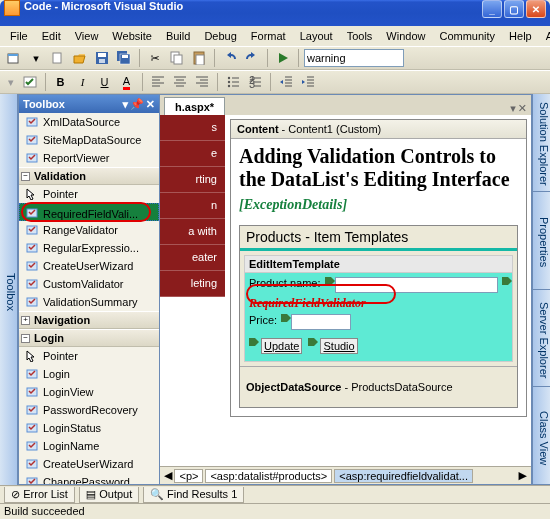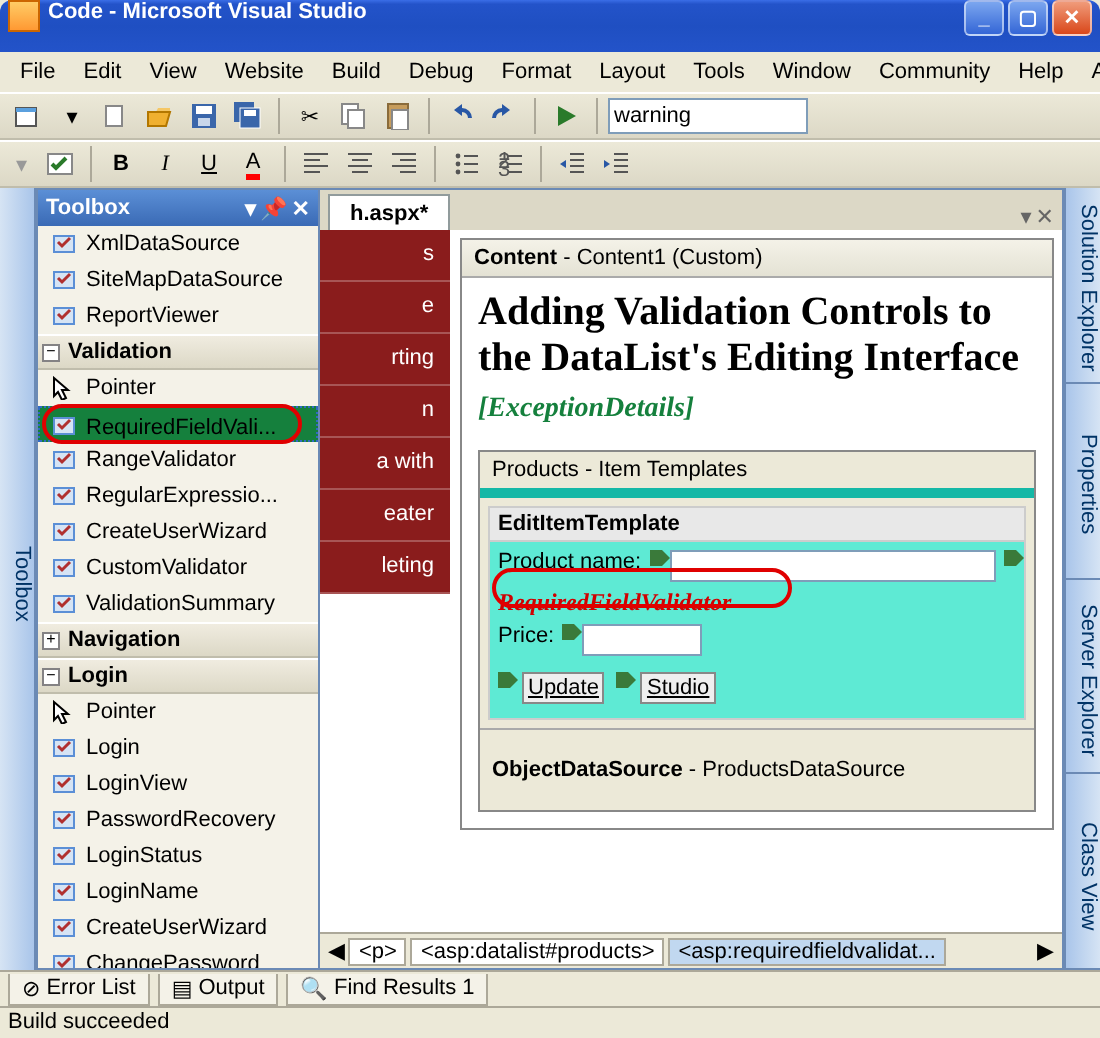--- a/index.html
+++ b/index.html
@@ -33,21 +33,21 @@
   .doctab { height: 18px; padding: 2px 10px; background: #fff; border: 1px solid #919b9c; border-bottom: none; font-weight: bold; display: flex; align-items: center; }
   .doctab-row .tab-btns { margin-left: auto; display: flex; gap: 2px; color: #666; font-size: 10px; }
   .design-scroll { flex: 1; background: #fff; position: relative; overflow: hidden; }
   .maroon-block { position: absolute; left: -40px; top: 0; width: 105px; background: #8a1c1c; color: #fff; font-size: 11px; }
   .maroon-row { height: 26px; padding: 6px 8px; border-bottom: 1px solid #a85555; text-align: right; }
   .content-panel { position: absolute; left: 70px; top: 4px; right: 4px; border: 1px solid #888; background: #fff; }
   .content-header { background: linear-gradient(#f4f2e8,#e4e2d4); padding: 3px 6px; border-bottom: 1px solid #aaa; }
   .big-heading { font-family: Georgia, serif; font-size: 20px; font-weight: bold; padding: 6px 8px 4px 8px; line-height: 1.15; }
   .exception { font-family: Georgia, serif; font-size: 14px; font-weight: bold; font-style: italic; color: #15803d; padding: 2px 8px 8px 8px; }
   .template-box { margin: 4px 8px 8px 8px; border: 1px solid #888; background: #ece9d8; }
-  .template-title { padding: 3px 6px; border-bottom: 5px solid #14b8a6; font-size: 11px; }
+  .template-title { padding: 3px 6px; border-bottom: 3px solid #14b8a6; font-size: 14px; }
   .template-body { background: #5eead4; margin: 4px; border: 1px solid #ccc; padding: 4px; }
   .template-body .subhead { background: #e8e8e8; padding: 2px 4px; margin: -4px -4px 4px -4px; border-bottom: 1px solid #ccc; font-weight: bold; }
   .form-row { display: flex; align-items: flex-start; gap: 4px; margin: 3px 0; }
   .form-input { flex: 1; height: 16px; border: 1px solid #7f9db9; background: #fff; }
   .small-green { width: 6px; height: 8px; background: #3a7a3a; display: inline-block; position: relative; }
   .small-green::after { content: ''; position: absolute; left: 6px; top: 0; border: 4px solid transparent; border-left-color: #3a7a3a; }
   .rfv-text { font-family: Georgia, serif; font-style: italic; color: #d00000; font-weight: bold; font-size: 12px; }
   .form-btn { display: inline-block; padding: 1px 2px; background: #efefef; border: 1px solid #888; font-size: 11px; text-decoration: underline; color: #000; }
   .template-bottom { padding: 14px 6px; border-top: 1px solid #aaa; font-size: 11px; }
   .breadcrumb-bar { height: 18px; background: #ece9d8; border-top: 1px solid #aca899; display: flex; align-items: center; padding: 0 4px; gap: 2px; font-size: 10px; }

